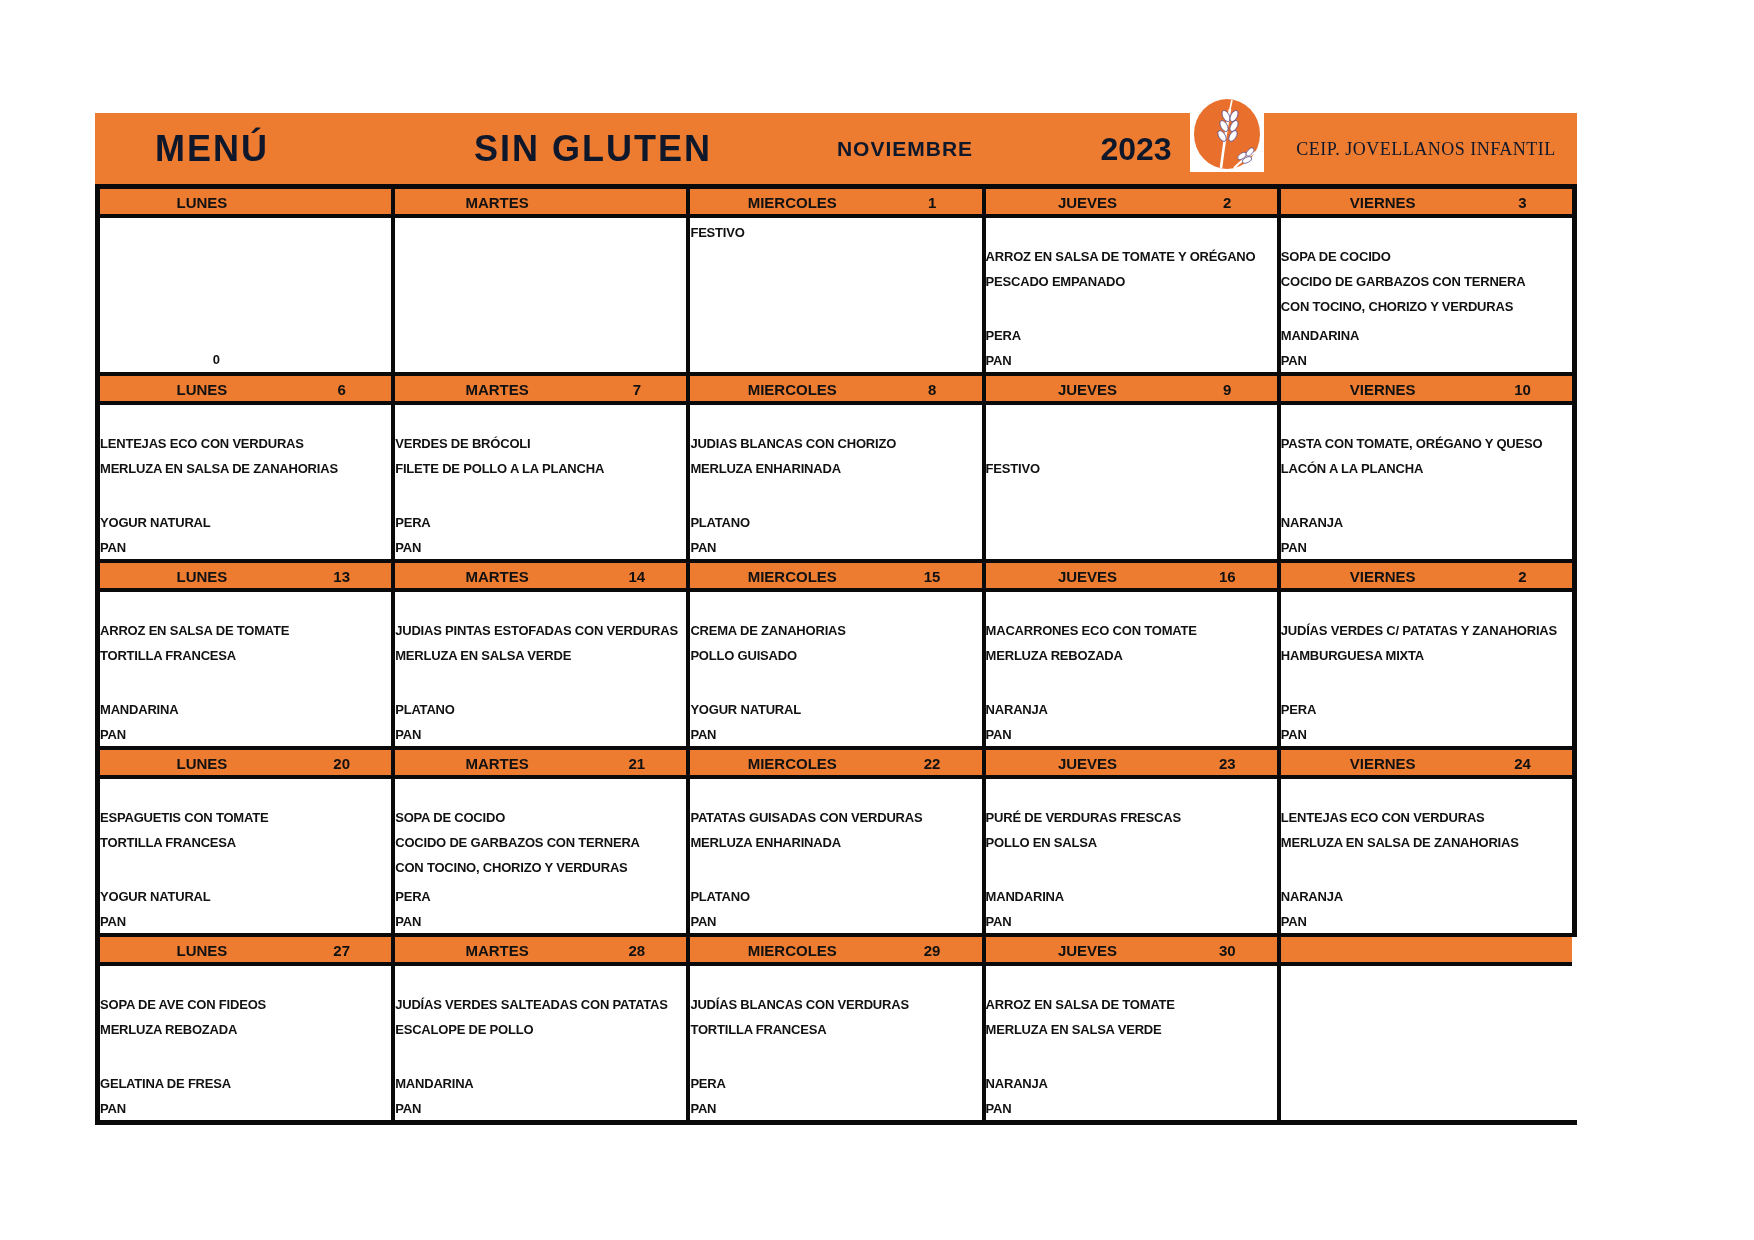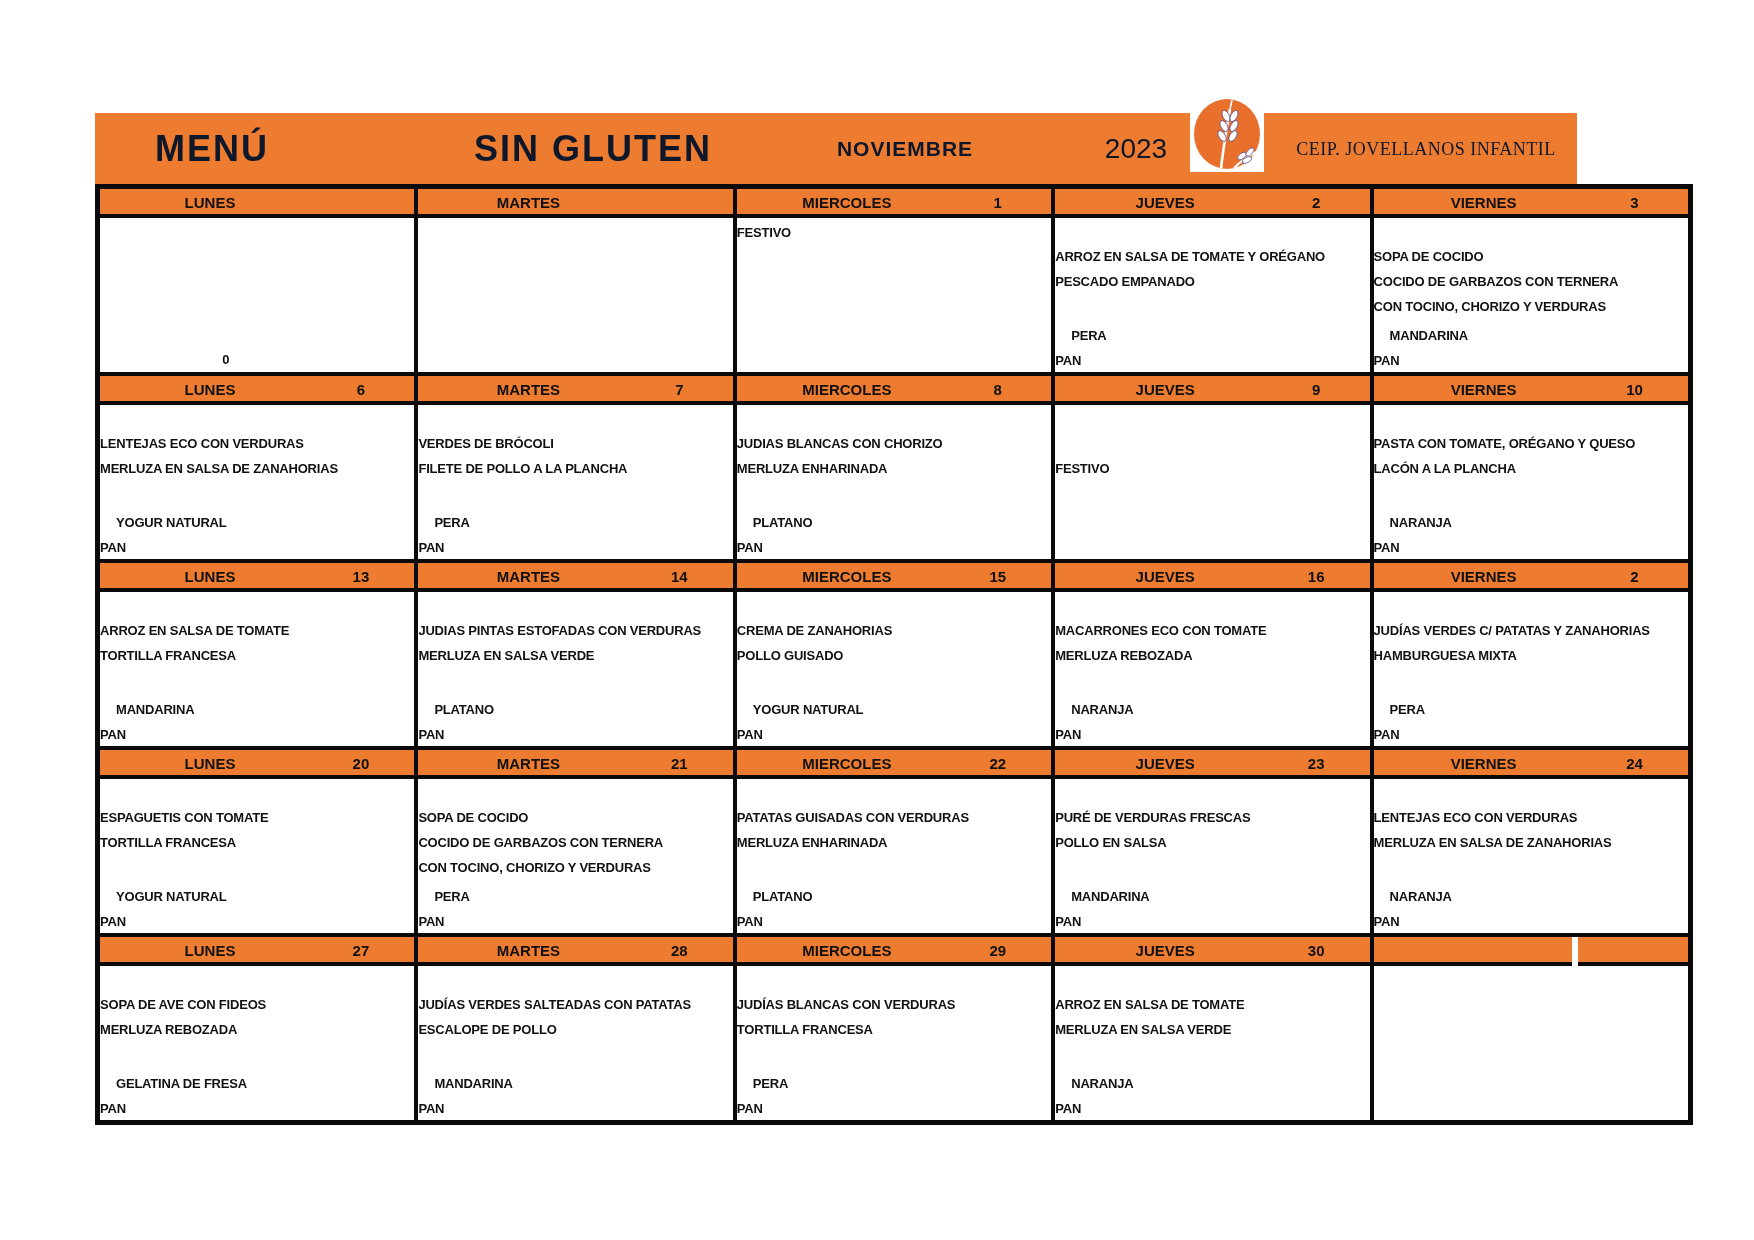--- a/index.html
+++ b/index.html
@@ -8,27 +8,27 @@
 
   
   .titlebar{
     position:absolute;left:95px;top:113px;width:1482px;height:71px;
     background:#ED7C31;
   }
   .tb-text{position:absolute;top:50%;transform:translate(-50%,-50%);color:#0f172a;white-space:nowrap;}
   .t-menu{left:117px;font-size:36px;font-weight:700;letter-spacing:2px;}
   .t-diet{left:478px;font-size:36px;font-weight:700;letter-spacing:2px;margin-left:20px;}
   .t-month{left:810px;font-size:21px;font-weight:700;letter-spacing:1px;}
-  .t-year{left:1041px;font-size:28px;font-weight:400;}
+  .t-year{left:1041px;font-size:32px;font-weight:700;}
   .t-school{left:1331px;font-size:18px;font-weight:400;font-family:"Liberation Serif",serif;letter-spacing:.5px;}
   .logo{position:absolute;left:1095px;top:-17px;width:74px;height:76px;}
 
   
   .grid{
-    position:absolute;left:95px;top:184px;width:1598px;
+    position:absolute;left:95px;top:184px;width:1482px;
     box-sizing:border-box;background:#0a0a0a;padding:5px;
     display:grid;grid-template-columns:repeat(5,1fr);gap:4px;
   }
   .hc{
     position:relative;height:25px;background:#ED7C31;
   }
   .dn,.dd{
     position:absolute;top:50%;transform:translate(-50%,-50%);
     font-size:15px;font-weight:700;color:#111;white-space:nowrap;
   }
@@ -36,21 +36,21 @@
   .dd{left:83%;}
   .cc{
     position:relative;height:154px;background:#ffffff;text-align:left;overflow:visible;
   }
   .rows{padding-top:26px;}
   .cc.top .rows{padding-top:2px;}
   .ln{
     height:25px;line-height:25px;font-size:13px;font-weight:700;color:#111;
     white-space:nowrap;letter-spacing:-0.2px;
   }
-  .ln:nth-child(4){margin-top:4px;padding-left:16px;}
+  .ln:nth-child(4){margin-top:4px;}
   .note{
     position:absolute;left:40%;bottom:5px;transform:translateX(-50%);
     font-size:13px;font-weight:700;color:#111;
   }
   
   .patch{position:absolute;left:1572px;top:937px;width:6px;height:183px;background:#ffffff;}
 </style>
 </head>
 <body>
 

